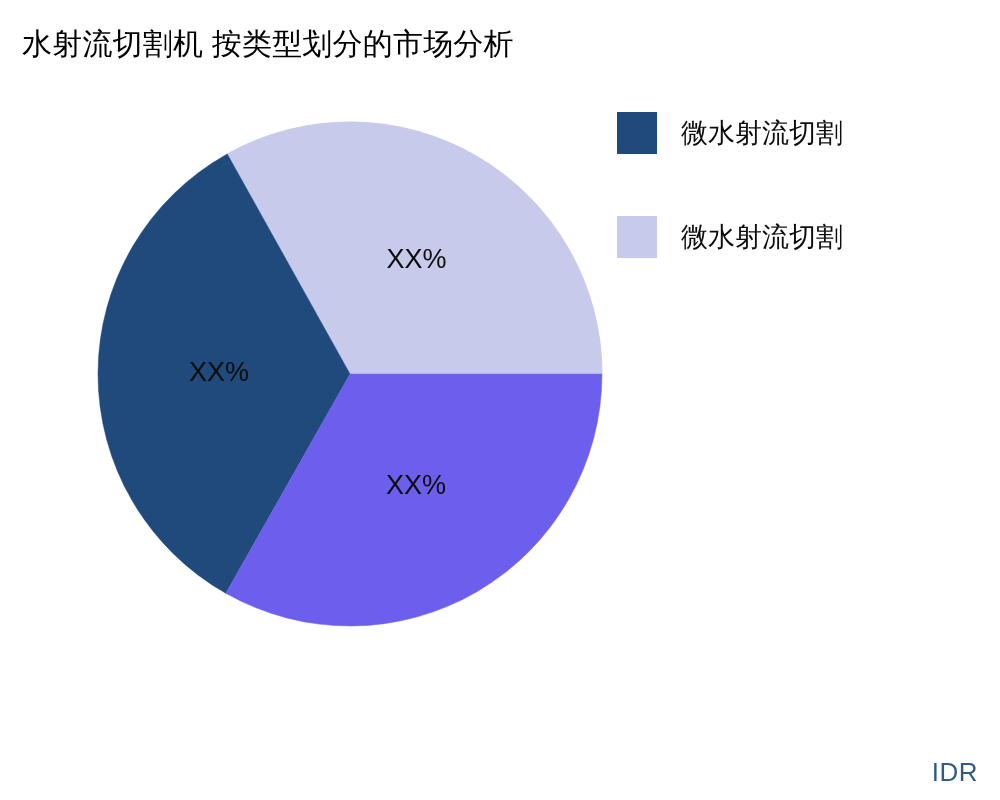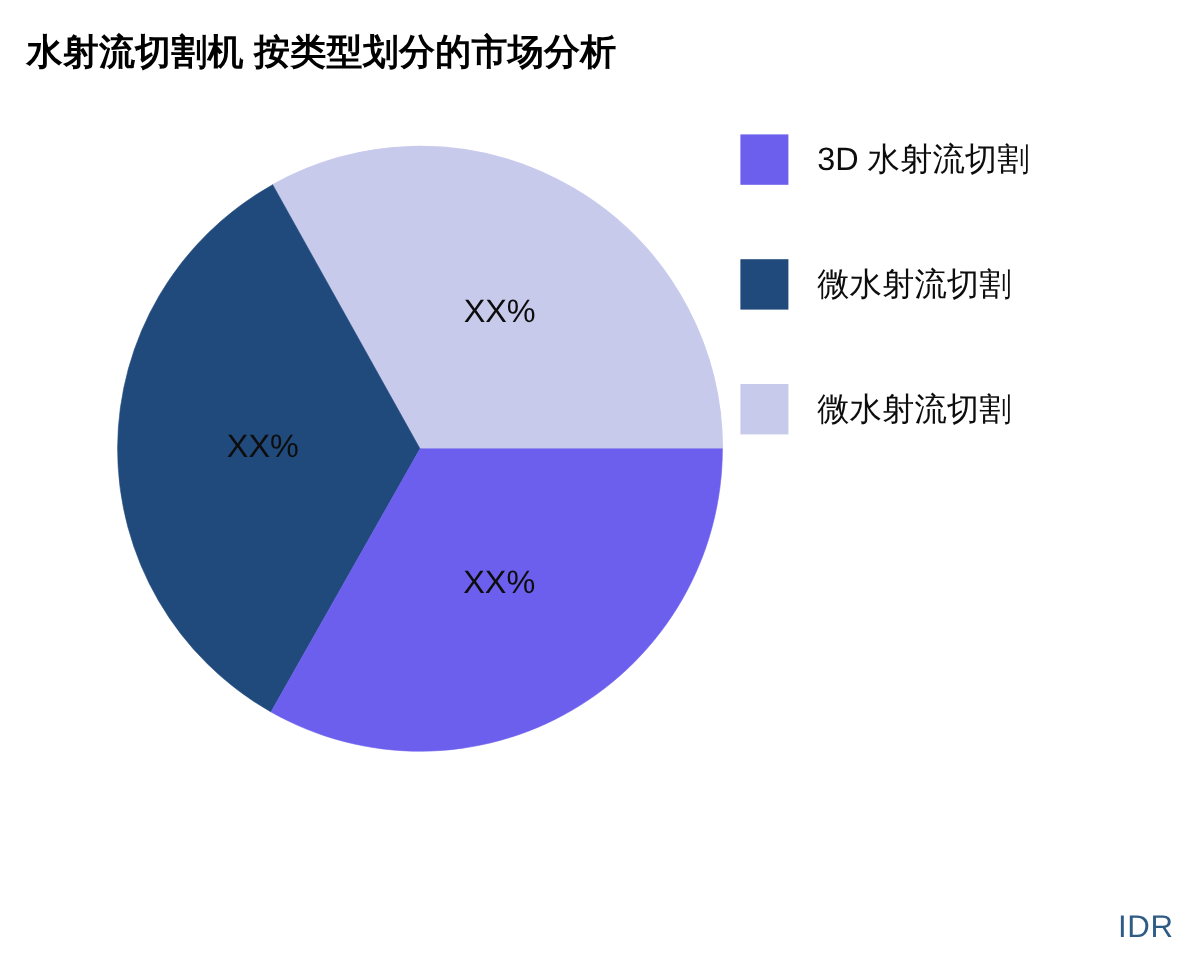--- a/index.html
+++ b/index.html
@@ -18,21 +18,21 @@
     color: #111111;
   }
 
   
   #chart-title {
     position: absolute;
     left: 22px;
     top: 24px;
     font-size: 30px;
     line-height: 40px;
-    font-weight: 700;
+    font-weight: 400;
     color: #000000;
     white-space: nowrap;
     letter-spacing: 0.2px;
   }
 
   
   #plot-area {
     position: absolute;
     left: 0;
     top: 95px;
@@ -105,24 +105,20 @@
     <path d="M 350 279 L 602.00 279.00 A 252 252 0 0 1 225.83 498.29 Z" fill="#6C5FEE" stroke="#6C5FEE" stroke-width="0.5"></path>
 
     <text class="slice-label" x="416.4" y="166.0">XX%</text>
     <text class="slice-label" x="219.0" y="278.6">XX%</text>
     <text class="slice-label" x="416.0" y="392.2">XX%</text>
   </svg>
 </div>
 
 <div id="legend">
 
-  <div class="legend-item">
-    <span class="legend-swatch" style="background:#6C5FEE"></span>
-    <span class="legend-label">3D 水射流切割</span>
-  </div>
 
   <div class="legend-item">
     <span class="legend-swatch" style="background:#214A7C"></span>
     <span class="legend-label">微水射流切割</span>
   </div>
 
   <div class="legend-item">
     <span class="legend-swatch" style="background:#C8CAEC"></span>
     <span class="legend-label">微水射流切割</span>
   </div>

